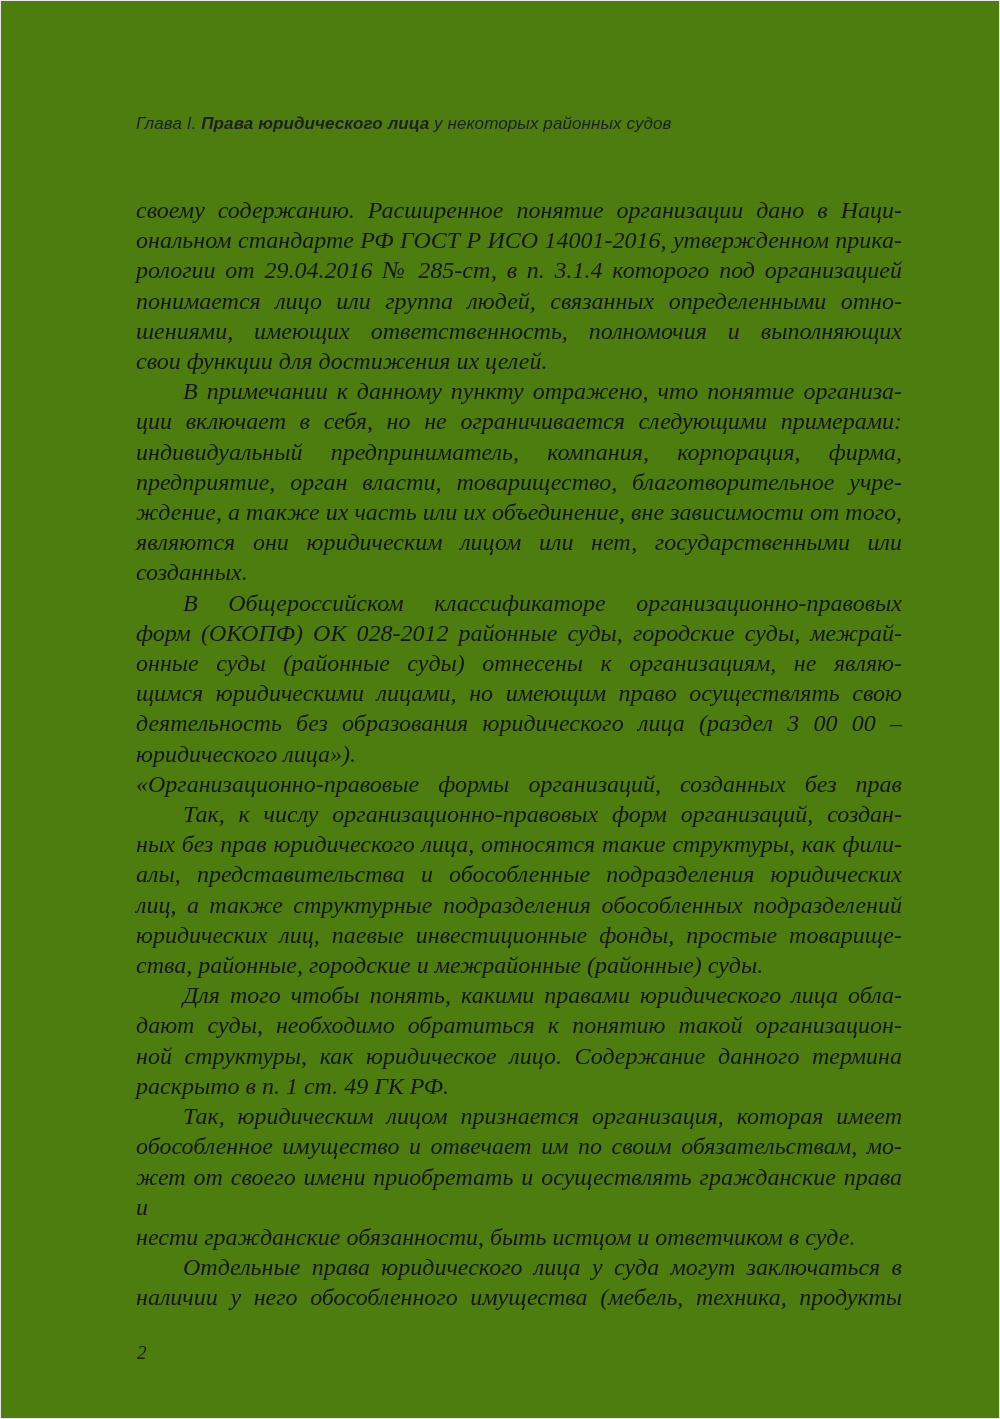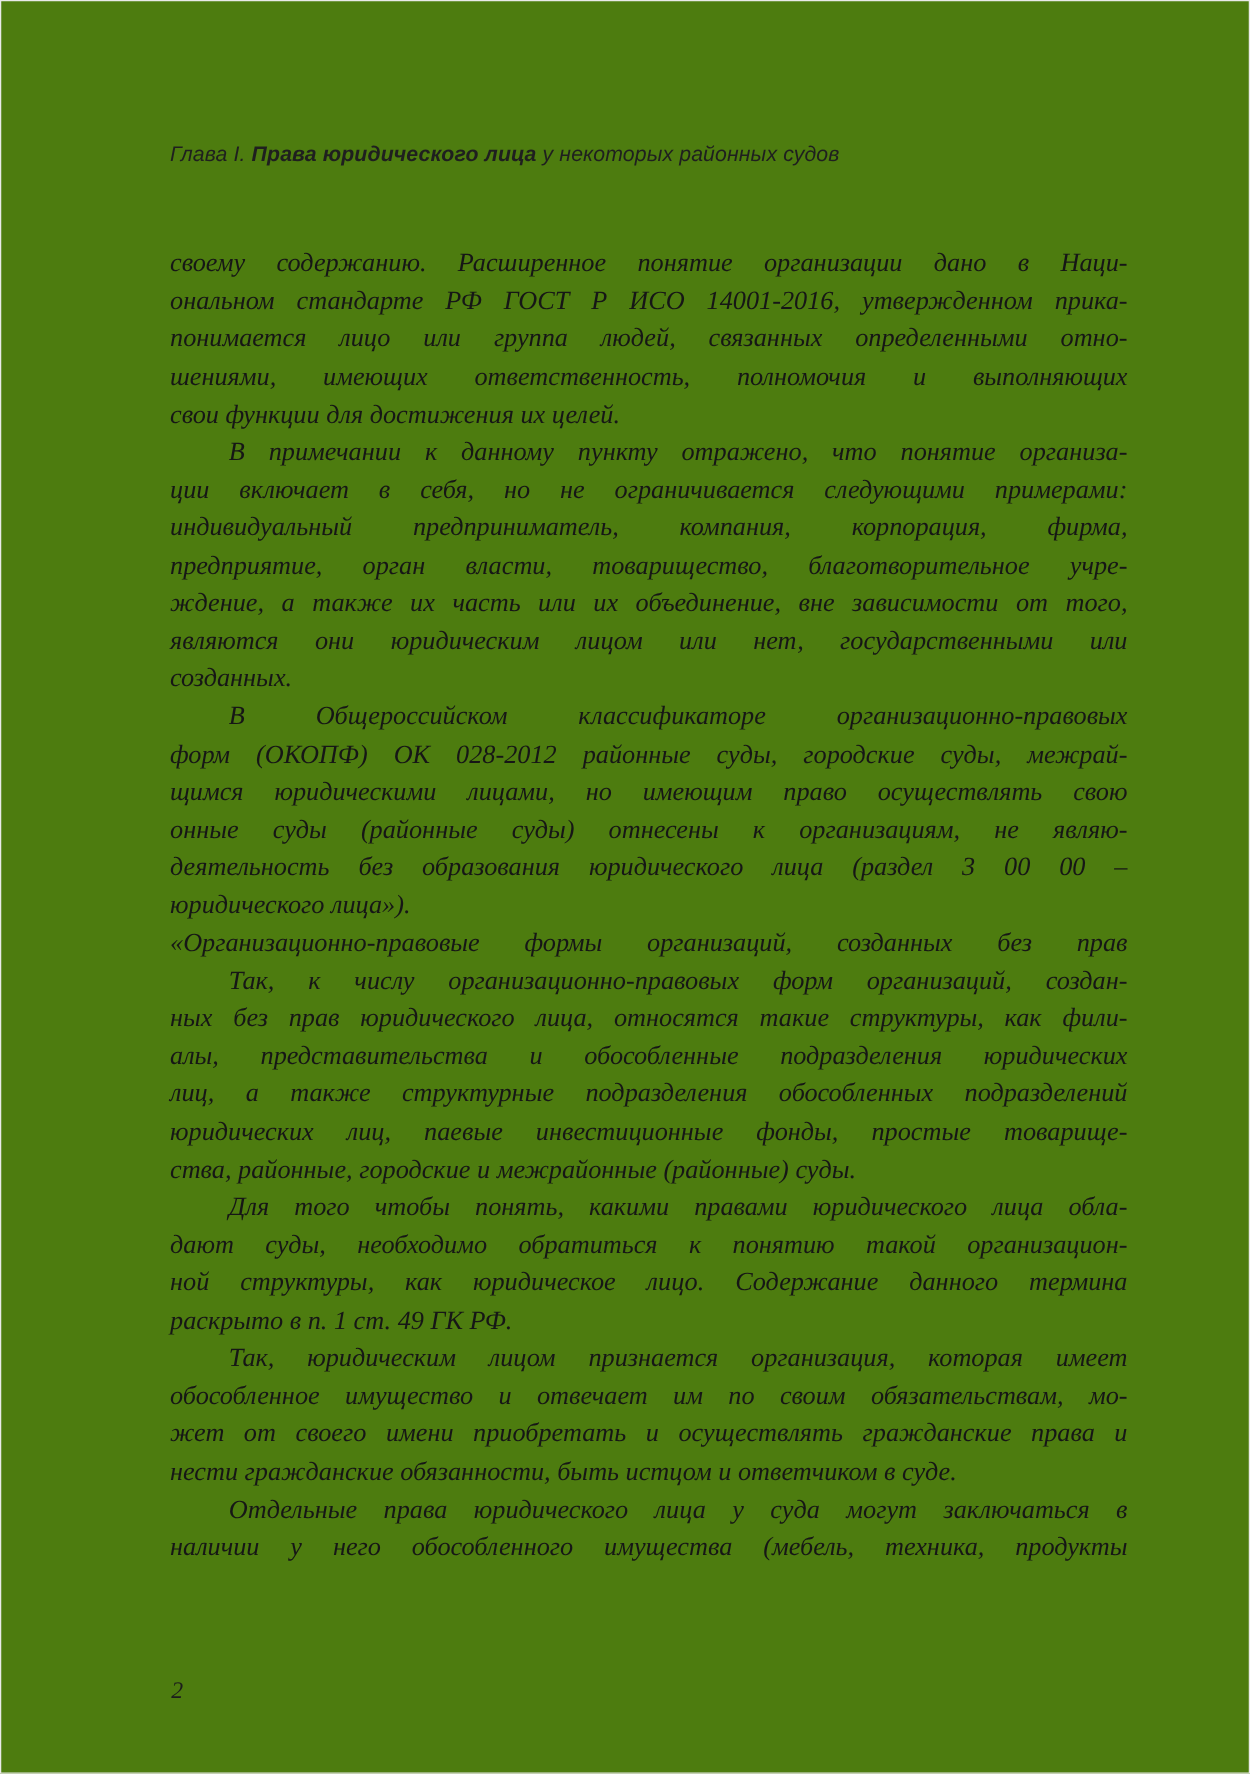--- a/index.html
+++ b/index.html
@@ -31,21 +31,21 @@
     letter-spacing: 0.1px;
   }
   .running-header .bold {
     font-weight: 700;
   }
   .body-text {
     position: absolute;
     left: 135px;
     top: 194px;
     width: 766px;
-    font-size: 21px;
+    font-size: 24px;
     line-height: 30.2px;
     color: #161616;
   }
   .paragraph {
     margin: 0;
   }
   .line {
     text-align: justify;
     text-align-last: justify;
   }
@@ -67,38 +67,39 @@
 <body>
 
 <div class="page">
 
   <div class="running-header" id="running-header"><span>Глава I. </span><span class="bold">Права юридического лица</span><span> у некоторых районных судов</span></div>
 
   <div class="body-text" id="body-text">
       <div class="paragraph">
         <div class="line">своему содержанию. Расширенное понятие организации дано в Наци-</div>
         <div class="line">ональном стандарте РФ ГОСТ Р ИСО 14001-2016, утвержденном прика-</div>
+        <div class="line">рологии от 29.04.2016 № 285-ст, в п. 3.1.4 которого под организацией</div>
         <div class="line">понимается лицо или группа людей, связанных определенными отно-</div>
         <div class="line">шениями, имеющих ответственность, полномочия и выполняющих</div>
         <div class="line noexpand">свои функции для достижения их целей.</div>
       </div>
       <div class="paragraph">
         <div class="line indent">В примечании к данному пункту отражено, что понятие организа-</div>
         <div class="line">ции включает в себя, но не ограничивается следующими примерами:</div>
         <div class="line">индивидуальный предприниматель, компания, корпорация, фирма,</div>
         <div class="line">предприятие, орган власти, товарищество, благотворительное учре-</div>
         <div class="line">ждение, а также их часть или их объединение, вне зависимости от того,</div>
         <div class="line">являются они юридическим лицом или нет, государственными или</div>
         <div class="line noexpand">созданных.</div>
       </div>
       <div class="paragraph">
         <div class="line indent">В Общероссийском классификаторе организационно-правовых</div>
         <div class="line">форм (ОКОПФ) ОК 028-2012 районные суды, городские суды, межрай-</div>
+        <div class="line">онные суды (районные суды) отнесены к организациям, не являю-</div>
         <div class="line">щимся юридическими лицами, но имеющим право осуществлять свою</div>
-        <div class="line">онные суды (районные суды) отнесены к организациям, не являю-</div>
         <div class="line">деятельность без образования юридического лица (раздел 3 00 00 –</div>
         <div class="line noexpand">юридического лица»).</div>
         <div class="line">«Организационно-правовые формы организаций, созданных без прав</div>
       </div>
       <div class="paragraph">
         <div class="line indent">Так, к числу организационно-правовых форм организаций, создан-</div>
         <div class="line">ных без прав юридического лица, относятся такие структуры, как фили-</div>
         <div class="line">алы, представительства и обособленные подразделения юридических</div>
         <div class="line">лиц, а также структурные подразделения обособленных подразделений</div>
         <div class="line">юридических лиц, паевые инвестиционные фонды, простые товарище-</div>

